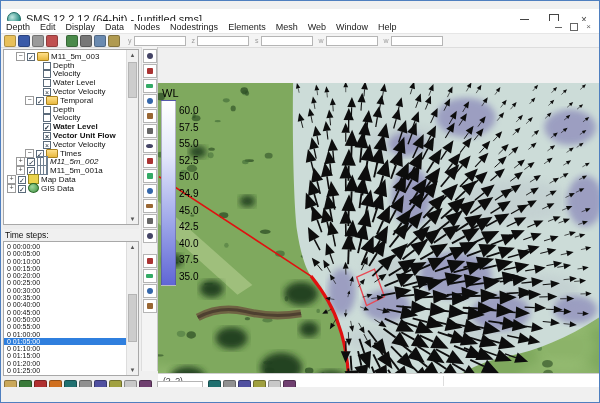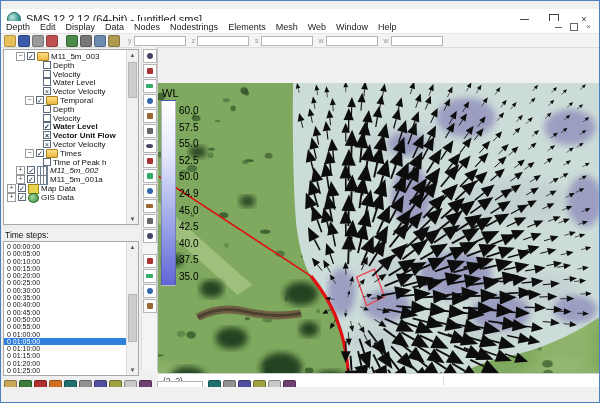--- a/index.html
+++ b/index.html
@@ -20,21 +20,21 @@
   .mdibtn .mbar{width:7px;height:1px;background:#666;}
   
   .toolbar{position:absolute;left:0;top:33px;right:0;height:13px;background:#f4f4f4;border-bottom:1px solid #ddd;display:flex;align-items:center;padding-left:3px;}
   .tbicon{width:10px;height:10px;margin-right:2px;border-radius:2px;border:1px solid rgba(0,0,0,.25);}
   .tbsep{width:6px;}
   .tbl{font-size:7px;color:#999;margin:0 2px 0 6px;}
   .tbfield{width:50px;height:8px;background:#fff;border:1px solid #b5b5b5;}
   
   .treepanel{position:absolute;left:2px;top:48px;width:136px;height:176px;background:#fff;border:1px solid #a8a8a8;box-sizing:border-box;overflow:hidden;}
   .tree{position:absolute;left:1px;top:2px;right:12px;}
-  .trow{display:flex;align-items:flex-start;gap:2px;height:8.8px;font-size:8px;color:#111;white-space:nowrap;}
+  .trow{display:flex;align-items:flex-end;gap:2px;height:8.8px;font-size:8px;color:#111;white-space:nowrap;}
   .trow.bold{font-weight:bold;}
   .exp{width:7px;height:7px;border:1px solid #9a9a9a;background:#fff;font-size:7px;line-height:5px;text-align:center;color:#444;flex:none;}
   .cb{width:8px;height:8px;border:1px solid #5a6a7a;background:#fff;font-size:7px;line-height:7px;text-align:center;color:#1a2a3a;flex:none;box-sizing:border-box;}
   .fold{width:10px;height:7px;background:linear-gradient(#ffe08a,#e8b83e);border:1px solid #a8811e;border-radius:1px;flex:none;}
   .meshic{width:9px;height:8px;flex:none;background:linear-gradient(#cfd8e2,#9fb0c0);border:1px solid #6f8090;background-image:repeating-linear-gradient(90deg,transparent 0 2px,#708090 2px 3px);}
   .mapic{width:9px;height:8px;flex:none;background:#ead44e;border:1px solid #978a20;}
   .gisic{width:9px;height:8px;flex:none;border-radius:50%;background:radial-gradient(circle at 35% 35%,#9fd89f,#3f8f3f);border:1px solid #2a6a2a;}
   .sb-v{position:absolute;right:0;top:0;bottom:0;width:11px;background:#f0f0f0;border-left:1px solid #ddd;}
   .sb-btn{height:10px;text-align:center;font-size:6px;line-height:10px;color:#555;}
   .sb-thumb{position:absolute;left:1px;right:1px;background:#cdcdcd;border:1px solid #b5b5b5;}
@@ -189,25 +189,20 @@
         <div class="trow" style="padding-left: 29px;">
           <div style="width: 7px; flex: 0 0 auto;"></div>
           <div class="cb">×</div>
           <span>Vector Velocity</span>
         </div>
         <div class="trow" style="padding-left: 20px;">
           <div class="exp">−</div>
           <div class="cb">✓</div>
           <div class="fold"></div>
           <span>Times</span>
-        </div>
-        <div class="trow" style="padding-left: 29px;">
-          <div style="width: 7px; flex: 0 0 auto;"></div>
-          <div class="cb"></div>
-          <span>Time of Peak h</span>
         </div>
         <div class="trow" style="padding-left: 11px; font-style: italic;">
           <div class="exp">+</div>
           <div class="cb">✓</div>
           <div class="meshic"></div>
           <span>M11_5m_002</span>
         </div>
         <div class="trow" style="padding-left: 11px;">
           <div class="exp">+</div>
           <div class="cb">✓</div>

